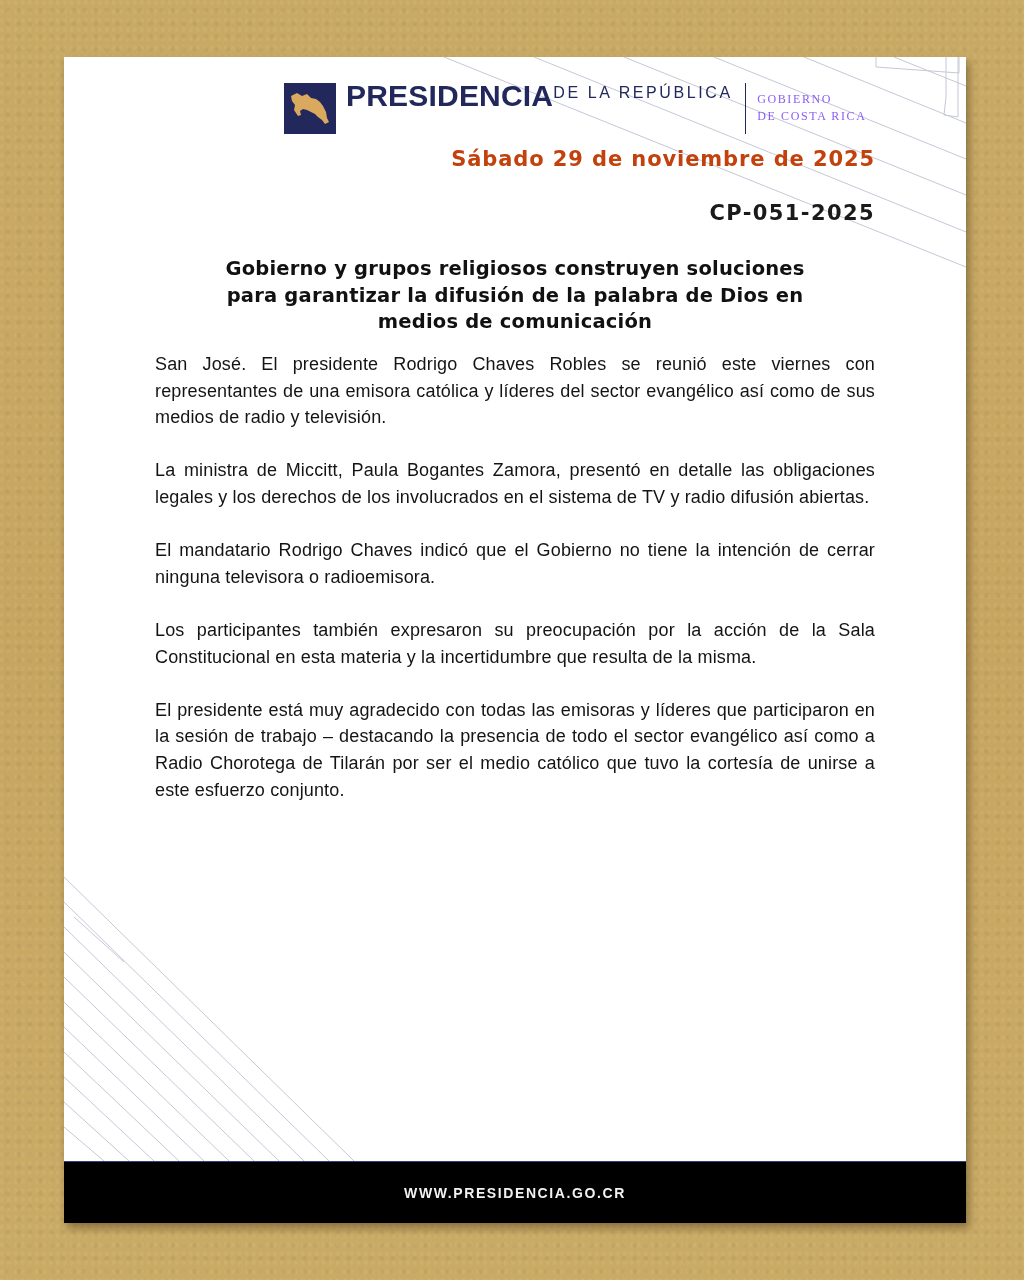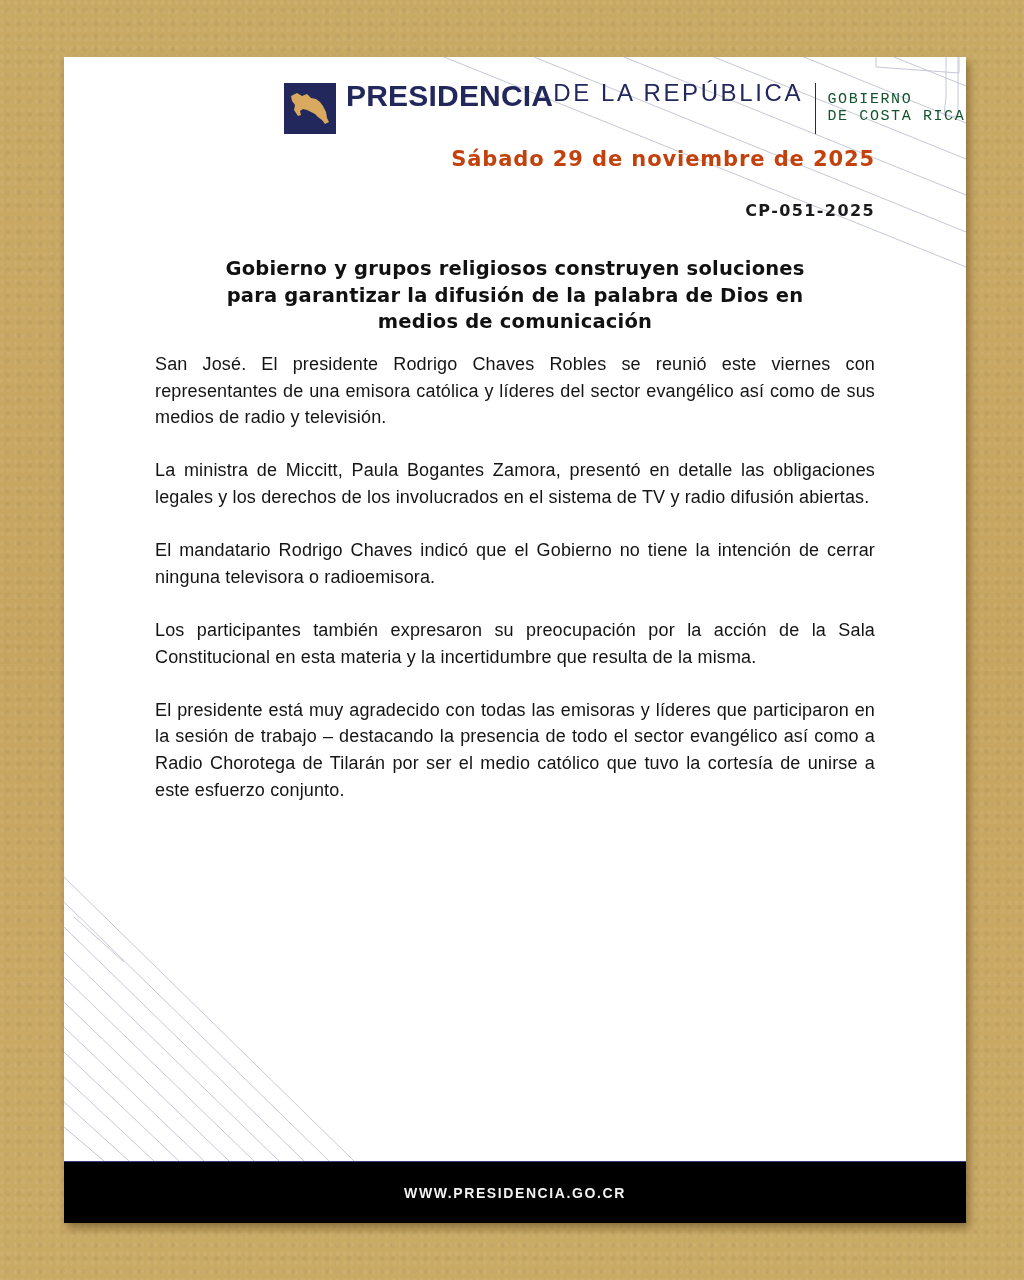--- a/index.html
+++ b/index.html
@@ -64,58 +64,58 @@
     .logo-main {
       font-family: "Liberation Sans", sans-serif;
       font-weight: bold;
       font-size: 30px;
       line-height: 28px;
       color: #23285c;
       letter-spacing: 0.2px;
     }
     .logo-sub {
       font-family: "Liberation Sans", sans-serif;
-      font-size: 24px;
+      font-size: 16px;
       line-height: 20px;
       color: #23285c;
       letter-spacing: 2.6px;
       margin-top: 1px;
     }
     .logo-divider {
       width: 1.5px;
       height: 51px;
       background: #23285c;
       margin-left: 12px;
       margin-right: 11px;
     }
     .logo-gov {
-      font-family: Liberation Mono, monospace;
-      font-size: 15px;
+      font-family: Liberation Serif, serif;
+      font-size: 12px;
       line-height: 17px;
-      color: #14532d;
+      color: #8b5cf6;
       letter-spacing: 1.6px;
     }
     
     .date {
       position: absolute;
       right: 91px;
       top: 90px;
       font-family: "DejaVu Sans", sans-serif;
       font-size: 21px;
       font-weight: bold;
       color: #c2410c;
       letter-spacing: 0.9px;
       text-align: right;
     }
     .ref {
       position: absolute;
       right: 91px;
       top: 144px;
       font-family: "DejaVu Sans", sans-serif;
-      font-size: 16px;
+      font-size: 21px;
       font-weight: bold;
       color: #1a1a1a;
       letter-spacing: 1.4px;
       text-align: right;
     }
     .headline {
       position: absolute;
       left: 91px;
       top: 199px;
       width: 720px;

